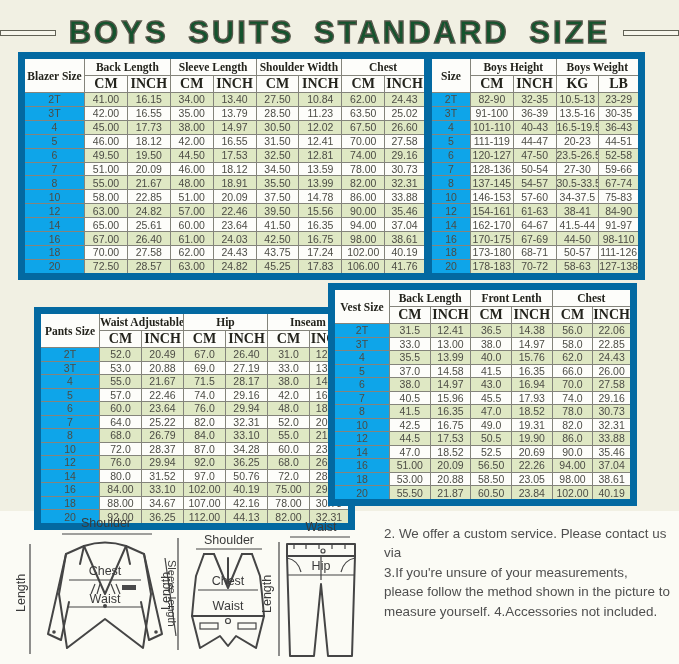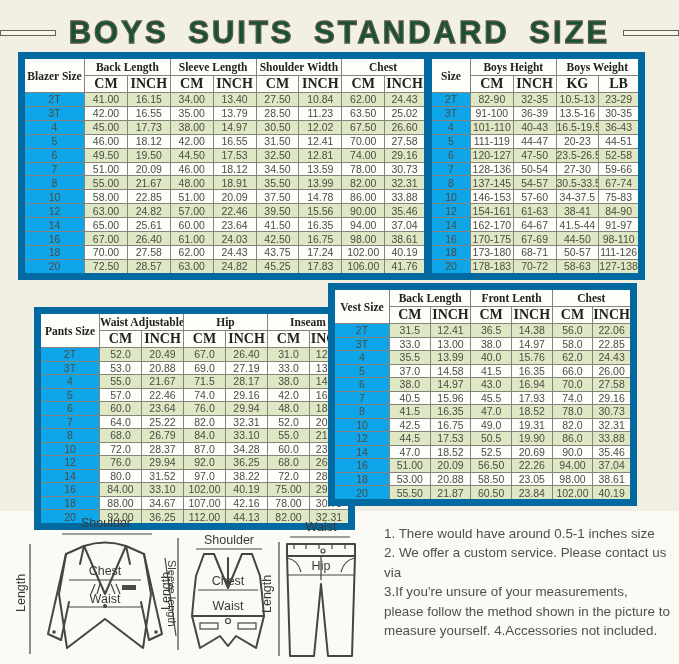--- a/index.html
+++ b/index.html
@@ -450,21 +450,21 @@
         <td>92.0</td>
         <td>36.25</td>
         <td>68.0</td>
         <td>26.79</td>
       </tr>
       <tr class="plain">
         <td class="size-cell">14</td>
         <td>80.0</td>
         <td>31.52</td>
         <td>97.0</td>
-        <td>38.22</td>
+        <td>50.76</td>
         <td>72.0</td>
         <td>28.37</td>
       </tr>
       <tr class="green">
         <td class="size-cell">16</td>
         <td>84.00</td>
         <td>33.10</td>
         <td>102.00</td>
         <td>40.19</td>
         <td>75.00</td>
@@ -686,18 +686,17 @@
     <circle cx="63" cy="33" r="2" class="thin"></circle>
     <path class="thin" d="M61,38 L61,62"></path>
     <path class="thin" d="M27,40 Q38,42 41,54 M95,40 Q84,42 81,54"></path>
     <line class="thin" x1="27" y1="57" x2="95" y2="57"></line>
     <path class="sketch" d="M27,38 L30,138 L54,138 L61,66 L68,138 L92,138 L95,38"></path>
   </g>
   <text class="lbl" x="61" y="52" text-anchor="middle">Hip</text>
 </svg>
 
 <div class="notes">
-    <div>1. There would have around 0.5-1 inches size</div>
     <div>2. We offer a custom service. Please contact us via</div>
     <div>3.If you're unsure of your measurements,</div>
     <div>please follow the method shown in the picture to</div>
     <div>measure yourself. 4.Accessories not included.</div>
   </div>
 
 </body></html>

